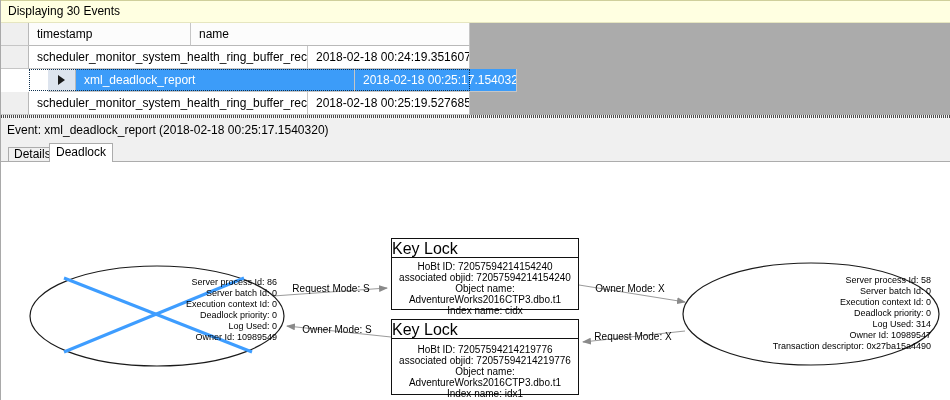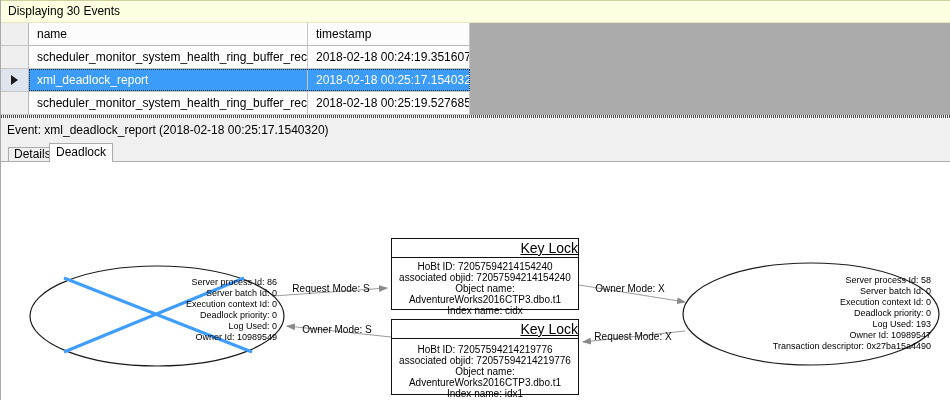--- a/index.html
+++ b/index.html
@@ -16,21 +16,21 @@
   .grid-region { position:absolute; left:0; top:23px; width:950px; height:92px; background:#ababab; }
   .grid { position:absolute; left:0; top:0; width:469px; background:#fff; }
   .grid-row { display:flex; height:23px; }
   .cell { border-right:1px solid #c6c6c6; border-bottom:1px solid #c6c6c6;
     padding:0 0 0 8px; line-height:22px; white-space:nowrap; overflow:hidden; background:#fff; }
   .rowhead { width:28px; flex:0 0 28px; background:#efefef; border-right:1px solid #b9b9b9;
     border-bottom:1px solid #c6c6c6; display:flex; align-items:center; justify-content:center; }
   .col-name { width:279px; flex:0 0 279px; }
   .col-ts { width:162px; flex:0 0 162px; }
   .header-row .cell { background:#fcfcfc; border-bottom:1px solid #b9b9b9; }
-  .grid-row.selected { position:relative; }
+  .grid-row.selected { position:relative;padding-left:47px; }
   .grid-row.selected .cell { background:#3c9cf9; color:#fff; }
   .grid-row.selected .rowhead { background:#dde4ee; }
   .grid-row.selected .focus-ring { position:absolute; left:28px; top:0; right:0; bottom:1px;
     border:1px dotted #10314f; pointer-events:none; }
   .arrow-right { width:0; height:0; border-left:7px solid #1a1a1a;
     border-top:5px solid transparent; border-bottom:5px solid transparent; }
 
   
   .splitter { position:absolute; left:0; top:115px; width:950px; height:3px;
     background-image:repeating-linear-gradient(90deg,#4a4a4a 0 1px,#f7f7f7 1px 2px); }
@@ -48,40 +48,40 @@
     background:#fff; border-bottom:none; z-index:3; }
 
   
   .content { position:absolute; left:0; top:161px; width:950px; height:239px; background:#fff;
     border-top:1px solid #acacac; }
 
   svg.graph { position:absolute; left:0; top:0; width:950px; height:400px; z-index:1; pointer-events:none; }
 
   .node-text { position:absolute; z-index:2; text-align:right; font-size:9px; line-height:11px; color:#000; }
   .lockbox { position:absolute; z-index:2; background:#fff; border:1px solid #111; }
-  .lockbox .title { height:19px; line-height:19px; text-align:right; font-size:14px; border-bottom:1px solid #111;text-decoration:underline; }
+  .lockbox .title { height:19px; line-height:19px; text-align:left; font-size:16px; border-bottom:1px solid #111; }
   .lockbox .body { text-align:center; font-size:10px; line-height:11px; padding-top:3px; }
   .edge-label { position:absolute; z-index:2; transform:translate(-50%,-50%); font-size:10px;
     white-space:nowrap; color:#000; }
 </style>
 </head>
 <body>
 
 <div id="app">
 
   <div class="info-bar">
     <span>Displaying 30 Events</span>
   </div>
 
   <div class="grid-region">
     <div class="grid">
       <div class="grid-row header-row">
         <div class="rowhead"></div>
+        <div class="cell col-ts">timestamp</div>
         <div class="cell col-name">name</div>
-        <div class="cell col-ts">timestamp</div>
       </div>
       <div class="grid-row">
         <div class="rowhead"></div>
         <div class="cell col-name">scheduler_monitor_system_health_ring_buffer_recorded</div>
         <div class="cell col-ts">2018-02-18 00:24:19.3516078</div>
       </div>
       <div class="grid-row selected">
         <div class="rowhead">
           <span class="arrow-right"></span>
         </div>
@@ -135,21 +135,21 @@
     <div>Deadlock priority: 0</div>
     <div>Log Used: 0</div>
     <div>Owner Id: 10989549</div>
   </div>
 
   <div class="node-text" style="left:690px; top:275px; width:240px;">
     <div>Server process Id: 58</div>
     <div>Server batch Id: 0</div>
     <div>Execution context Id: 0</div>
     <div>Deadlock priority: 0</div>
-    <div>Log Used: 193</div>
+    <div>Log Used: 314</div>
     <div>Owner Id: 10989547</div>
     <div>Transaction descriptor: 0x27ba15a4490</div>
   </div>
 
   <div class="lockbox" style="left:390px; top:238px; width:188px; height:72px;">
     <div class="title">Key Lock</div>
     <div class="body">
       <div>HoBt ID: 72057594214154240</div>
       <div>associated objid: 72057594214154240</div>
       <div>Object name: AdventureWorks2016CTP3.dbo.t1</div>

